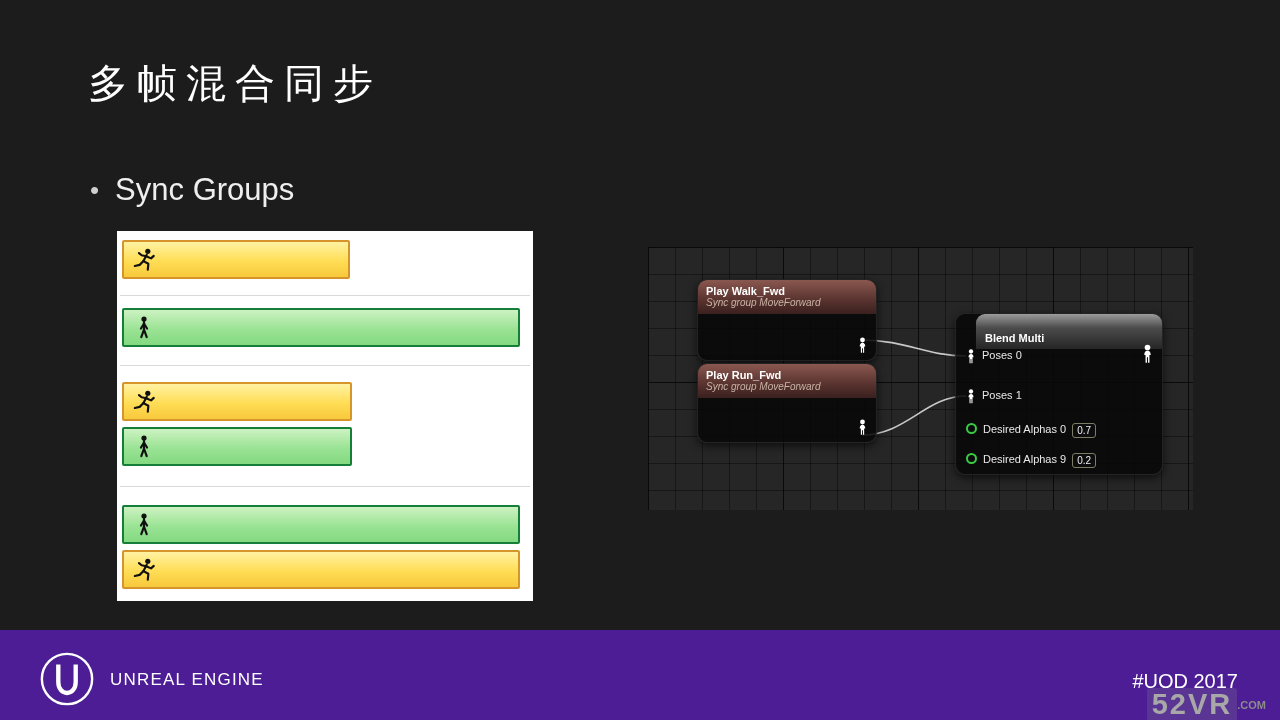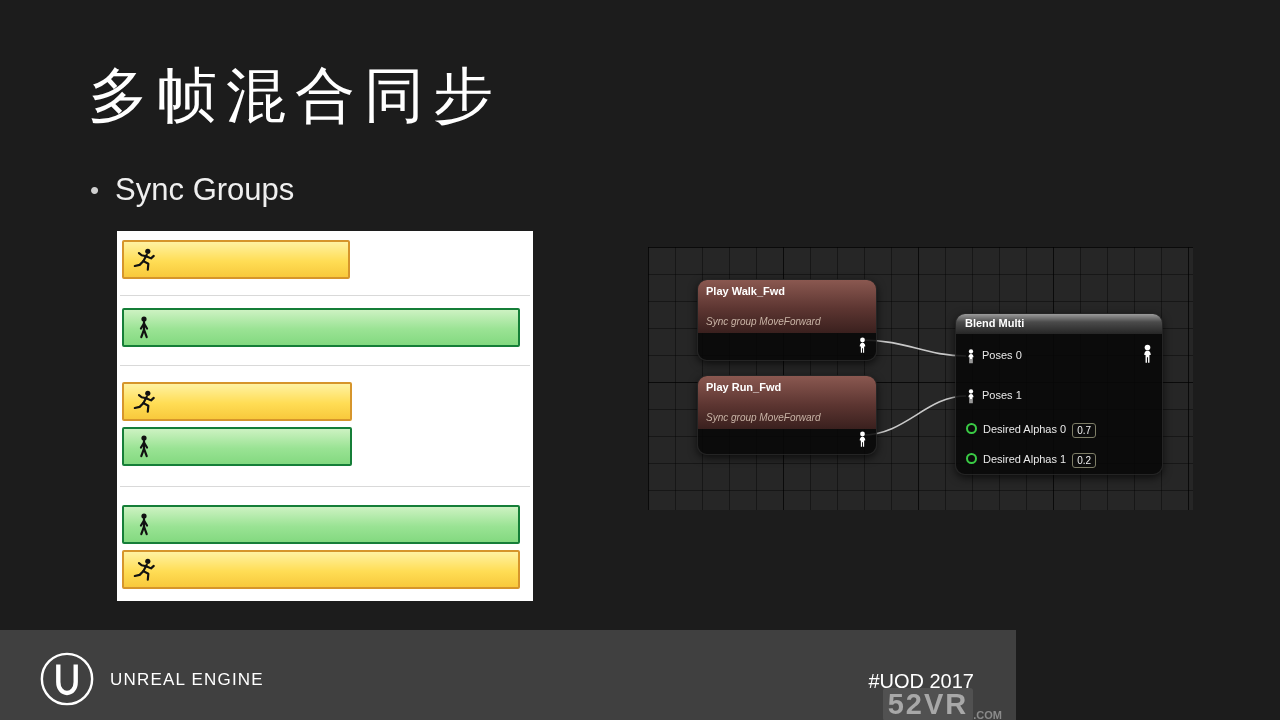--- a/index.html
+++ b/index.html
@@ -1,21 +1,21 @@
 <!DOCTYPE html>
 <html><head>
 <meta charset="utf-8">
 <style>
   * { margin:0; padding:0; box-sizing:border-box; }
   html,body { width:1280px; height:720px; overflow:hidden; background:#1c1c1c;
               font-family:"Liberation Sans","DejaVu Sans",sans-serif; }
   .slide { position:relative; width:1280px; height:720px; background:#1c1c1c; }
 
   
-  .title { position:absolute; left:88px; top:56px; color:#ffffff; font-size:60px;
+  .title { position:absolute; left:88px; top:56px; color:#ffffff; font-size:40px;
            letter-spacing:9px; font-family:"DejaVu Serif","Liberation Serif",serif;text-align:right; }
   .bullet-row { position:absolute; left:90px; top:172px; display:flex; align-items:center; gap:16px;
                 color:#efefef; font-size:31px; }
   .bullet-dot { font-size:26px; color:#cfcfcf; }
 
   
   .timeline { position:absolute; left:117px; top:231px; width:416px; height:370px; background:#ffffff; }
   .tbar { position:absolute; display:flex; align-items:center; padding-left:7px; border-radius:2px; }
   .tbar.yellow { background:linear-gradient(180deg,#fff2a2 0%,#ffdd55 55%,#f8c93c 100%);
                  border:2px solid #d6952b; }
@@ -33,38 +33,38 @@
       linear-gradient(90deg, rgba(0,0,0,0.55) 1px, transparent 1px);
     background-size:27px 27px,27px 27px,135px 135px,135px 135px; }
   .wires { position:absolute; left:0; top:0; pointer-events:none; }
   .wires path { stroke:#dcdcdc; stroke-width:1.6; fill:none; opacity:0.9; }
 
   .node { position:absolute; border-radius:10px; background:rgba(8,8,8,0.88);
           border:1px solid rgba(255,255,255,0.10);
           box-shadow:0 3px 9px rgba(0,0,0,0.65); }
   .node-header { padding:5px 8px 6px; border-radius:9px 9px 0 0; }
   .node-header .t { font-size:11px; font-weight:bold; color:#ffffff; }
-  .node-header .s { font-size:10px; font-style:italic; color:#c9b4a6; margin-top:19px; }
+  .node-header .s { font-size:10px; font-style:italic; color:#c9b4a6; margin-top:0; }
   .hdr-red  { background:linear-gradient(180deg,#8a5850 0%,#5c3531 55%,#3a201e 100%); }
-  .hdr-gray { background:linear-gradient(180deg,#9b9b9b 0%,#4b4b4b 40%,#262626 100%); padding:3px 9px 5px; }
+  .hdr-gray { background:linear-gradient(180deg,#9b9b9b 0%,#4b4b4b 40%,#262626 100%); padding:18px 9px 5px;margin-left:20px; }
 
   .out-pin { position:absolute; line-height:0; }
   .blend-row { position:absolute; left:10px; display:flex; gap:6px; height:18px; }
   .pin-label { font-size:11px; color:#e9e9e9; white-space:nowrap; }
   .green-pin { width:11px; height:11px; border-radius:50%; border:2.5px solid #3acb45;
                display:inline-block; flex:0 0 auto; }
   .valuebox { font-size:10px; color:#f0f0f0; border:1px solid #7d7d66; background:#0d0d0d;
               border-radius:3px; padding:0 4px; height:15px; line-height:13px; display:inline-block; }
 
   
-  .footer { position:absolute; left:0; top:630px; width:1016px; height:90px; background:#404040; }
+  .footer { position:absolute; left:0; top:630px; width:1280px; height:90px; background:#4c1d95; }
   .logo { position:absolute; left:38px; top:20px; line-height:0; }
   .brand { position:absolute; left:110px; top:40px; color:#ffffff; font-size:17px; letter-spacing:1.2px; }
   .hashtag { position:absolute; right:42px; top:40px; color:#ffffff; font-size:20px; }
-  .watermark { position:absolute; right:14px; top:58px; display:flex; align-items:flex-end; }
+  .watermark { position:absolute; right:14px; top:58px; display:flex; align-items:center; }
   .wm-main { font-size:29px; font-weight:bold; letter-spacing:2px; color:#a8a8a8;
              background:rgba(140,140,140,0.22); padding:0 5px; border-radius:3px; }
   .wm-suffix { font-size:11px; font-weight:bold; color:#8b8b8b; }
 </style>
 </head>
 <body>
 
 <div class="slide">
 
   <div class="title">多帧混合同步</div>
@@ -174,21 +174,21 @@
         <div class="s">Sync group MoveForward</div>
       </div>
       <span class="out-pin" style="right:8px;bottom:6px;">
         <svg viewBox="0 0 12 18" width="11" height="17">
           <circle cx="6" cy="3" r="2.6" fill="#fff"></circle>
           <path d="M6 6 C3.8 6 3 8 3 10 L4.2 10 L4.2 17 L5.5 17 L5.5 12 L6.5 12 L6.5 17 L7.8 17 L7.8 10 L9 10 C9 8 8.2 6 6 6 Z" fill="#fff"></path>
         </svg>
       </span>
     </div>
 
-    <div class="node" style="left:49px;top:128px;width:180px;height:80px;">
+    <div class="node" style="left:49px;top:116px;width:180px;height:80px;">
       <div class="node-header hdr-red">
         <div class="t">Play Run_Fwd</div>
         <div class="s">Sync group MoveForward</div>
       </div>
       <span class="out-pin" style="right:8px;bottom:6px;">
         <svg viewBox="0 0 12 18" width="11" height="17">
           <circle cx="6" cy="3" r="2.6" fill="#fff"></circle>
           <path d="M6 6 C3.8 6 3 8 3 10 L4.2 10 L4.2 17 L5.5 17 L5.5 12 L6.5 12 L6.5 17 L7.8 17 L7.8 10 L9 10 C9 8 8.2 6 6 6 Z" fill="#fff"></path>
         </svg>
       </span>
@@ -220,21 +220,21 @@
       </div>
 
       <div class="blend-row" style="top:109px;">
         <span class="green-pin"></span>
         <span class="pin-label">Desired Alphas 0</span>
         <span class="valuebox">0.7</span>
       </div>
 
       <div class="blend-row" style="top:139px;">
         <span class="green-pin"></span>
-        <span class="pin-label">Desired Alphas 1</span>
+        <span class="pin-label">Desired Alphas 9</span>
         <span class="valuebox">0.2</span>
       </div>
 
       <span class="out-pin" style="right:8px;top:30px;">
         <svg viewBox="0 0 12 18" width="13" height="20">
           <circle cx="6" cy="3" r="2.6" fill="#fff"></circle>
           <path d="M6 6 C3.8 6 3 8 3 10 L4.2 10 L4.2 17 L5.5 17 L5.5 12 L6.5 12 L6.5 17 L7.8 17 L7.8 10 L9 10 C9 8 8.2 6 6 6 Z" fill="#fff"></path>
         </svg>
       </span>
     </div>

